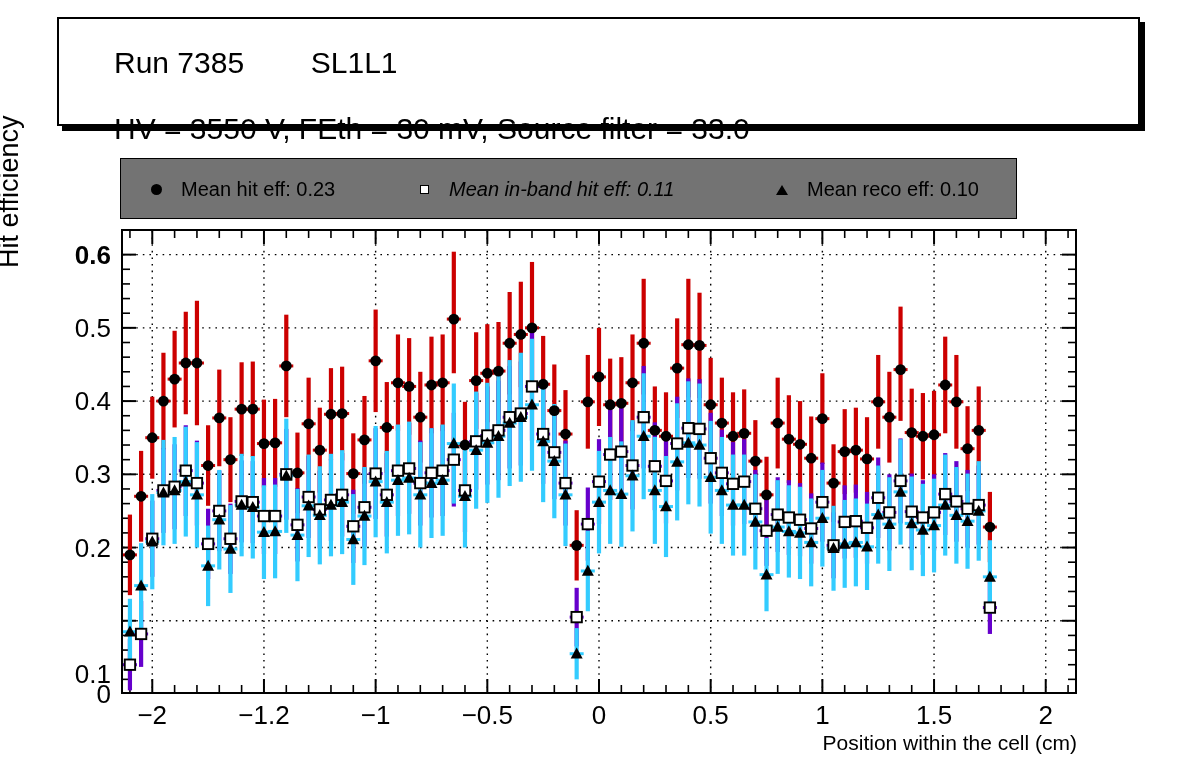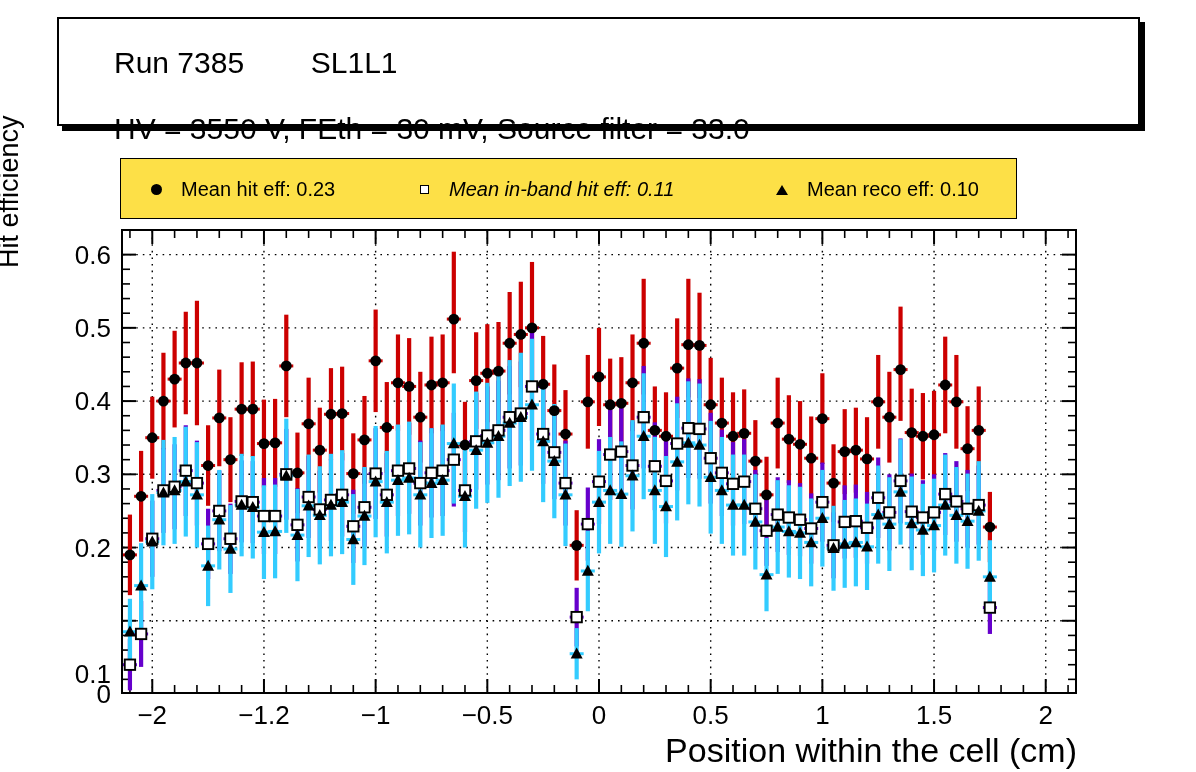--- a/index.html
+++ b/index.html
@@ -9,21 +9,21 @@
 
   
   #title-box{position:absolute;left:57px;top:17px;width:1083px;height:109px;
              background:#fff;border:2px solid #000;box-sizing:border-box;
              box-shadow:5px 5px 0 0 #000;}
   #title-line1{position:absolute;left:55px;top:27px;font-size:30px;white-space:pre;}
   #title-line2{position:absolute;left:55px;top:93px;font-size:30px;white-space:pre;}
 
   
   #legend-box{position:absolute;left:120px;top:158px;width:897px;height:61px;
-              background:#fde047;border:1px solid #000;box-sizing:border-box;}
+              background:#737373;border:1px solid #000;box-sizing:border-box;}
   .leg-entry{position:absolute;top:0;height:61px;display:flex;align-items:center;}
   .leg-entry .leg-txt{font-size:20px;white-space:nowrap;}
   .leg-mk{width:26px;height:26px;position:relative;margin-right:12px;flex:0 0 26px;}
 
   .mk-circle{position:absolute;left:50%;top:50%;width:11px;height:11px;
              margin-left:-5.5px;margin-top:-5.5px;border-radius:50%;background:#000;}
   .mk-square{position:absolute;left:50%;top:50%;width:9px;height:9px;
              margin-left:-4.5px;margin-top:-4.5px;background:#fff;border:1.6px solid #000;
              box-sizing:border-box;}
   .mk-tri{position:absolute;left:50%;top:50%;width:0;height:0;margin-left:-6px;margin-top:-5px;
@@ -40,21 +40,21 @@
   .ytick{position:absolute;right:0;font-size:26px;text-align:right;
          transform:translateY(-50%);white-space:nowrap;}
   #ylabels{position:absolute;left:0px;top:0;width:111px;height:772px;}
   .xtick{position:absolute;top:0;font-size:26px;text-align:center;
          transform:translateX(-50%);white-space:nowrap;}
   #xlabels{position:absolute;left:0;top:700px;width:1196px;height:40px;}
 
   #ylabel-title{position:absolute;left:-6px;top:268px;width:300px;
                 font-size:27px;transform:rotate(-90deg);transform-origin:left top;
                 white-space:nowrap;}
-  #xlabel-title{position:absolute;left:1077px;top:731px;font-size:34px;
+  #xlabel-title{position:absolute;left:1077px;top:731px;font-size:21px;
                 transform:translateX(-100%);white-space:nowrap;}
 </style>
 </head>
 <body>
 
 <div id="title-box">
   <div id="title-line1">Run 7385        SL1L1</div>
   <div id="title-line2">HV = 3550 V, FEth = 30 mV, Source filter = 33.0</div>
 </div>
 
@@ -82,21 +82,21 @@
 <div id="ylabel-title">Hit efficiency</div>
 <div id="xlabel-title">Position within the cell (cm)</div>
 
 <div id="ylabels">
     <div class="ytick" style="top: 694px;">0</div>
     <div class="ytick" style="top: 658px; margin-top: 16px;">0.1</div>
     <div class="ytick" style="top: 547.543px;">0.2</div>
     <div class="ytick" style="top: 474.315px;">0.3</div>
     <div class="ytick" style="top: 401.087px;">0.4</div>
     <div class="ytick" style="top: 327.858px;">0.5</div>
-    <div class="ytick" style="top: 254.63px;">0.6</div>
+    <div class="ytick" style="top: 254.63px; font-weight: bold;">0.6</div>
   </div>
 <div id="xlabels">
     <div class="xtick" style="left: 152.271px;">−2</div>
     <div class="xtick" style="left: 263.953px;">−1.2</div>
     <div class="xtick" style="left: 375.636px;">−1</div>
     <div class="xtick" style="left: 487.318px;">−0.5</div>
     <div class="xtick" style="left: 599px;">0</div>
     <div class="xtick" style="left: 710.682px;">0.5</div>
     <div class="xtick" style="left: 822.364px;">1</div>
     <div class="xtick" style="left: 934.047px;">1.5</div>

